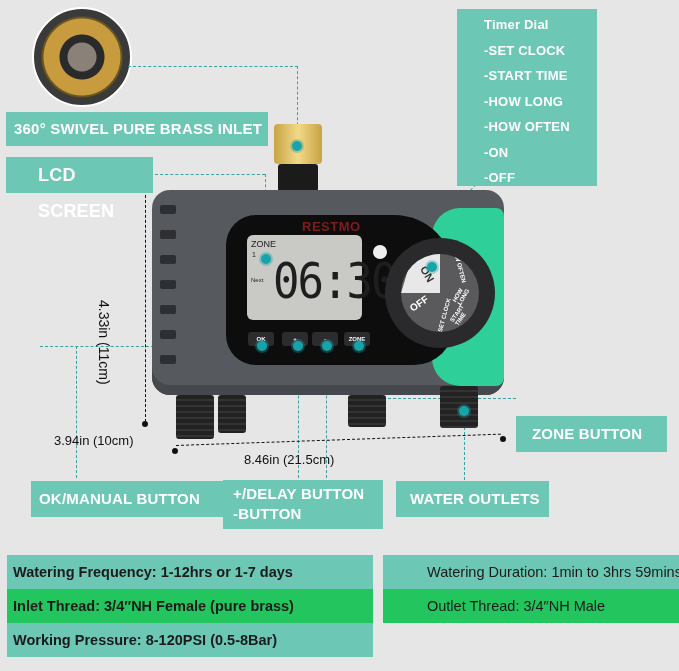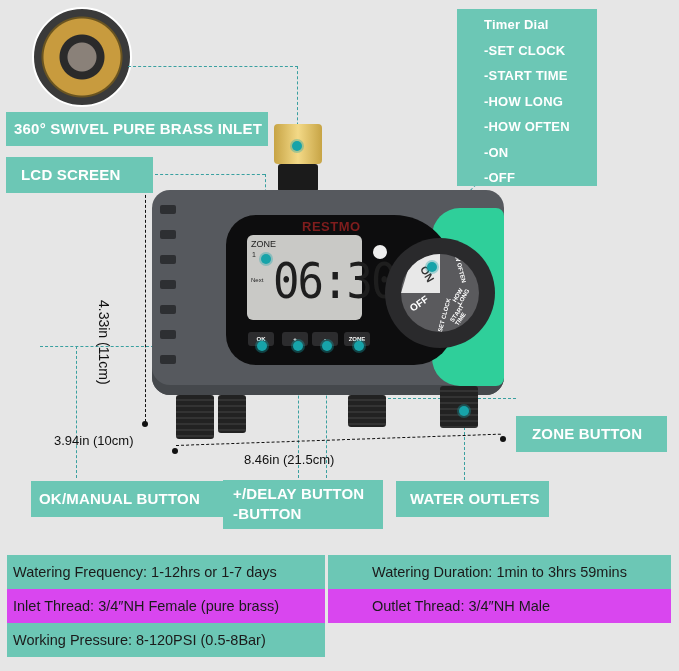--- a/index.html
+++ b/index.html
@@ -29,22 +29,22 @@
   .dial-txt{position:absolute;color:#fff;font-size:9px;font-weight:bold;}
   .inlet-top{position:absolute;left:274px;top:124px;width:48px;height:40px;background:linear-gradient(90deg,#c7a445,#f3d987,#c7a445);border-radius:4px;}
   .inlet-neck{position:absolute;left:278px;top:164px;width:40px;height:28px;background:#1b1b1b;border-radius:3px;}
   .outlet{position:absolute;width:38px;background:repeating-linear-gradient(180deg,#222 0 4px,#333 4px 6px);border-radius:3px;}
   .circle{position:absolute;left:32px;top:7px;width:96px;height:96px;border-radius:50%;background:radial-gradient(circle,#8a8179 0 14px,#2a2a2a 15px 22px,#c89b3e 23px 38px,#6a5420 39px 40px,#3a3a3a 41px);border:2px solid #fff;}
   
   .spec{position:absolute;left:7px;top:555px;width:664px;}
   .row{display:flex;height:34px;}
   .cell{flex:none;box-sizing:border-box;padding-left:6px;font-size:14.5px;line-height:34px;color:#1b1b1b;white-space:nowrap;overflow:hidden;}
   .row.g .cell{background:#6cc7b5;}
-  .row.w .cell{background:#d946ef;}
-  .cell.l{width:318px;margin-right:3px;}
+  .row.w .cell{background:#22c55e;}
+  .cell.l{width:366px;margin-right:10px;font-weight:bold;}
   .cell.r{width:343px;padding-left:44px;}
 </style>
 </head>
 <body>
 
 <div class="circle"></div>
 
 <div class="dash" style="left:128px;top:66px;width:170px;border-top-width:1px;"></div>
 <div class="dash" style="left:297px;top:66px;height:80px;border-left-width:1px;"></div>
 <div class="dash" style="left:155px;top:174px;width:110px;border-top-width:1px;"></div>
@@ -116,21 +116,21 @@
 <div class="dim-dot" style="left:172px;top:448px"></div>
 <div class="dim-dot" style="left:500px;top:436px"></div>
 <div class="dash" style="left:176px;top:445px;width:325px;border-top:1px dashed #111;transform:rotate(-2deg);transform-origin:left top;"></div>
 <div class="dim-text" style="left:112px;top:300px;transform:rotate(90deg);transform-origin:left top;white-space:nowrap;font-size:14px;">4.33in (11cm)</div>
 <div class="dim-text" style="left:54px;top:433px;">3.94in (10cm)</div>
 <div class="dim-text" style="left:244px;top:452px;">8.46in (21.5cm)</div>
 
 <div class="tag" style="left:6px;top:112px;width:262px;height:34px;font-size:15px;line-height:34px;padding-left:8px;">
     <span>360° SWIVEL PURE BRASS INLET</span>
   </div>
-<div class="tag" style="left:6px;top:157px;width:147px;height:36px;font-size:15px;line-height:36px;padding-left:15px;">
+<div class="tag" style="left:6px;top:157px;width:147px;height:36px;font-size:18px;line-height:36px;padding-left:32px;">
     <span>LCD SCREEN</span>
   </div>
 
 <div class="tag" style="left:457px;top:9px;width:140px;height:177px;padding:3px 0 0 27px;font-size:13px;line-height:25.5px;">
   <span>Timer Dial</span>
   <span>-SET CLOCK</span>
   <span>-START TIME</span>
   <span>-HOW LONG</span>
   <span>-HOW OFTEN</span>
   <span>-ON</span>

